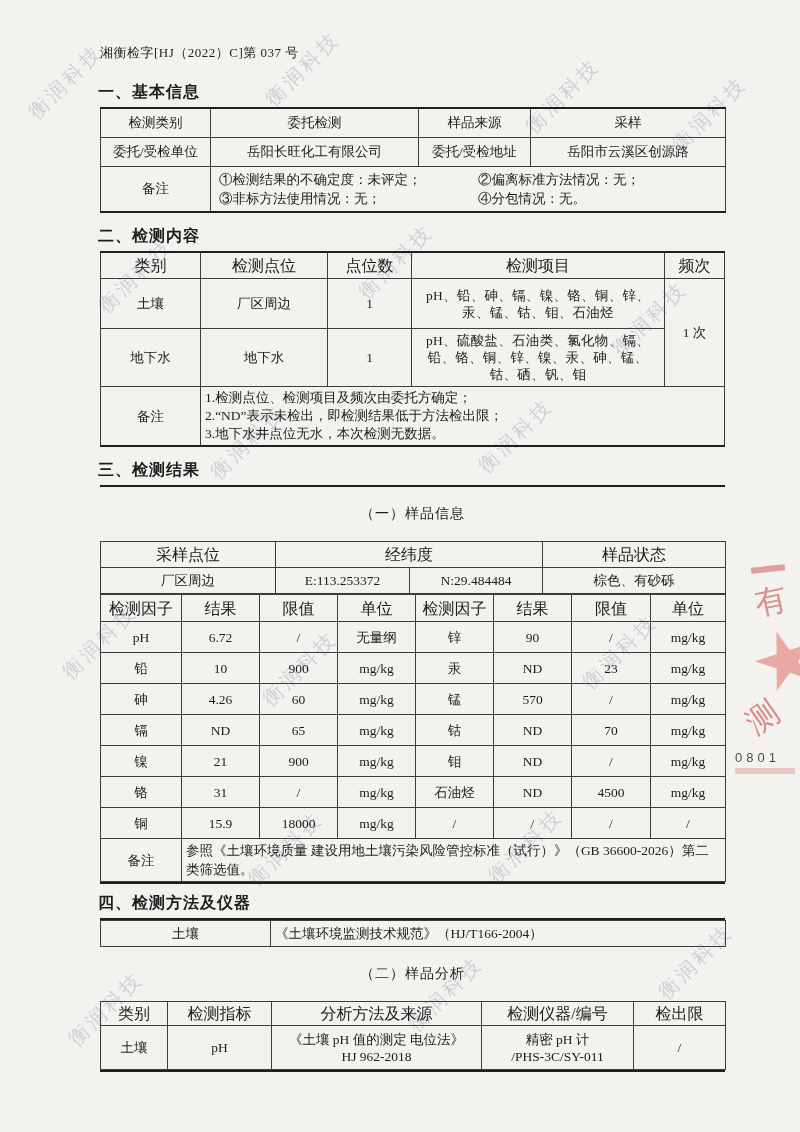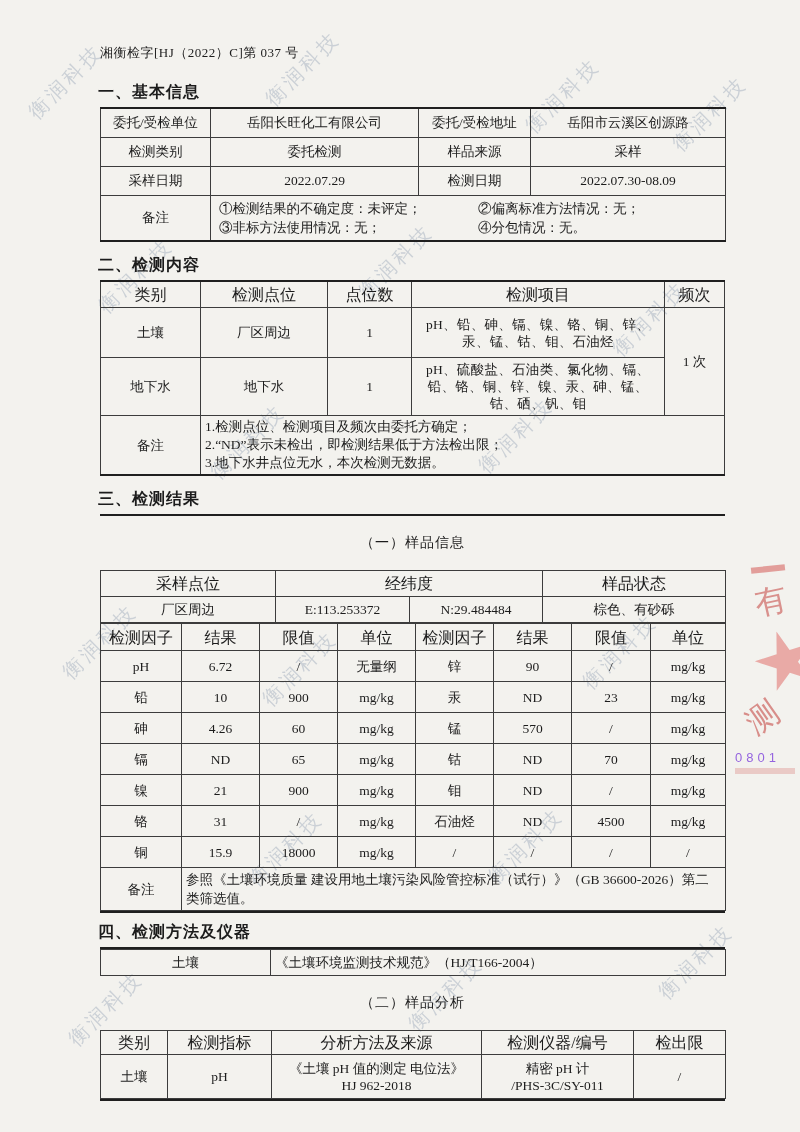--- a/index.html
+++ b/index.html
@@ -36,21 +36,21 @@
   .wm{position:absolute;transform:rotate(-45deg);font-size:20px;letter-spacing:4px;
       color:rgba(148,161,180,.42);white-space:nowrap;pointer-events:none;z-index:0;}
   .page{z-index:1;}
   
   .stamp{position:absolute;left:733px;top:558px;width:80px;height:245px;z-index:2;pointer-events:none;}
   .stamp .dash{position:absolute;left:18px;top:8px;width:34px;height:6px;background:#d45a56;opacity:.55;transform:rotate(-6deg);}
   .stamp .c1{position:absolute;left:22px;top:22px;font-size:32px;color:#c8514d;opacity:.6;transform:rotate(-12deg);}
   .stamp .star{position:absolute;left:22px;top:72px;width:62px;height:62px;background:#e5918e;opacity:.75;transform:rotate(-18deg);
       clip-path:polygon(50% 0%,61% 35%,98% 35%,68% 57%,79% 91%,50% 70%,21% 91%,32% 57%,2% 35%,39% 35%);}
   .stamp .c2{position:absolute;left:14px;top:138px;font-size:32px;color:#c8514d;opacity:.62;transform:rotate(-35deg);}
-  .stamp .digits{position:absolute;left:2px;top:192px;font-size:13px;color:#6d28d9;opacity:.7;letter-spacing:4px;font-family:"Liberation Sans",sans-serif;}
+  .stamp .digits{position:absolute;left:2px;top:192px;font-size:13px;color:#000000;opacity:.7;letter-spacing:4px;font-family:"Liberation Sans",sans-serif;}
   .stamp .smudge{position:absolute;left:2px;top:210px;width:60px;height:6px;background:#e2a19e;opacity:.5;}
 </style>
 </head>
 <body>
 
 <span class="wm" style="left:18px;top:68px">衡润科技</span>
 <span class="wm" style="left:255px;top:55px">衡润科技</span>
 <span class="wm" style="left:515px;top:82px">衡润科技</span>
 <span class="wm" style="left:662px;top:100px">衡润科技</span>
 <span class="wm" style="left:88px;top:262px">衡润科技</span>
@@ -83,36 +83,30 @@
   <div class="sec-title mt1">一、基本信息</div>
   <table class="sec">
     <colgroup>
         <col style="width:110px">
         <col style="width:208px">
         <col style="width:112px">
         <col style="width:195px">
       </colgroup>
     <tbody>
         <tr class="h29">
+      <td>检测类别</td>
+      <td>委托检测</td>
+      <td>样品来源</td>
+      <td>采样</td>
+    </tr>
+    <tr class="h29">
       <td>委托/受检单位</td>
       <td>岳阳长旺化工有限公司</td>
       <td>委托/受检地址</td>
       <td>岳阳市云溪区创源路</td>
-    </tr>
-    <tr class="h29">
-      <td>检测类别</td>
-      <td>委托检测</td>
-      <td>样品来源</td>
-      <td>采样</td>
-    </tr>
-    <tr class="h29">
-      <td>采样日期</td>
-      <td>2022.07.29</td>
-      <td>检测日期</td>
-      <td>2022.07.30-08.09</td>
     </tr>
     <tr>
       <td style="height:42px">备注</td>
       <td colspan="3">
         <div class="remark-grid">
           <span>①检测结果的不确定度：未评定；</span>
           <span>②偏离标准方法情况：无；</span>
           <span>③非标方法使用情况：无；</span>
           <span>④分包情况：无。</span>
         </div>

